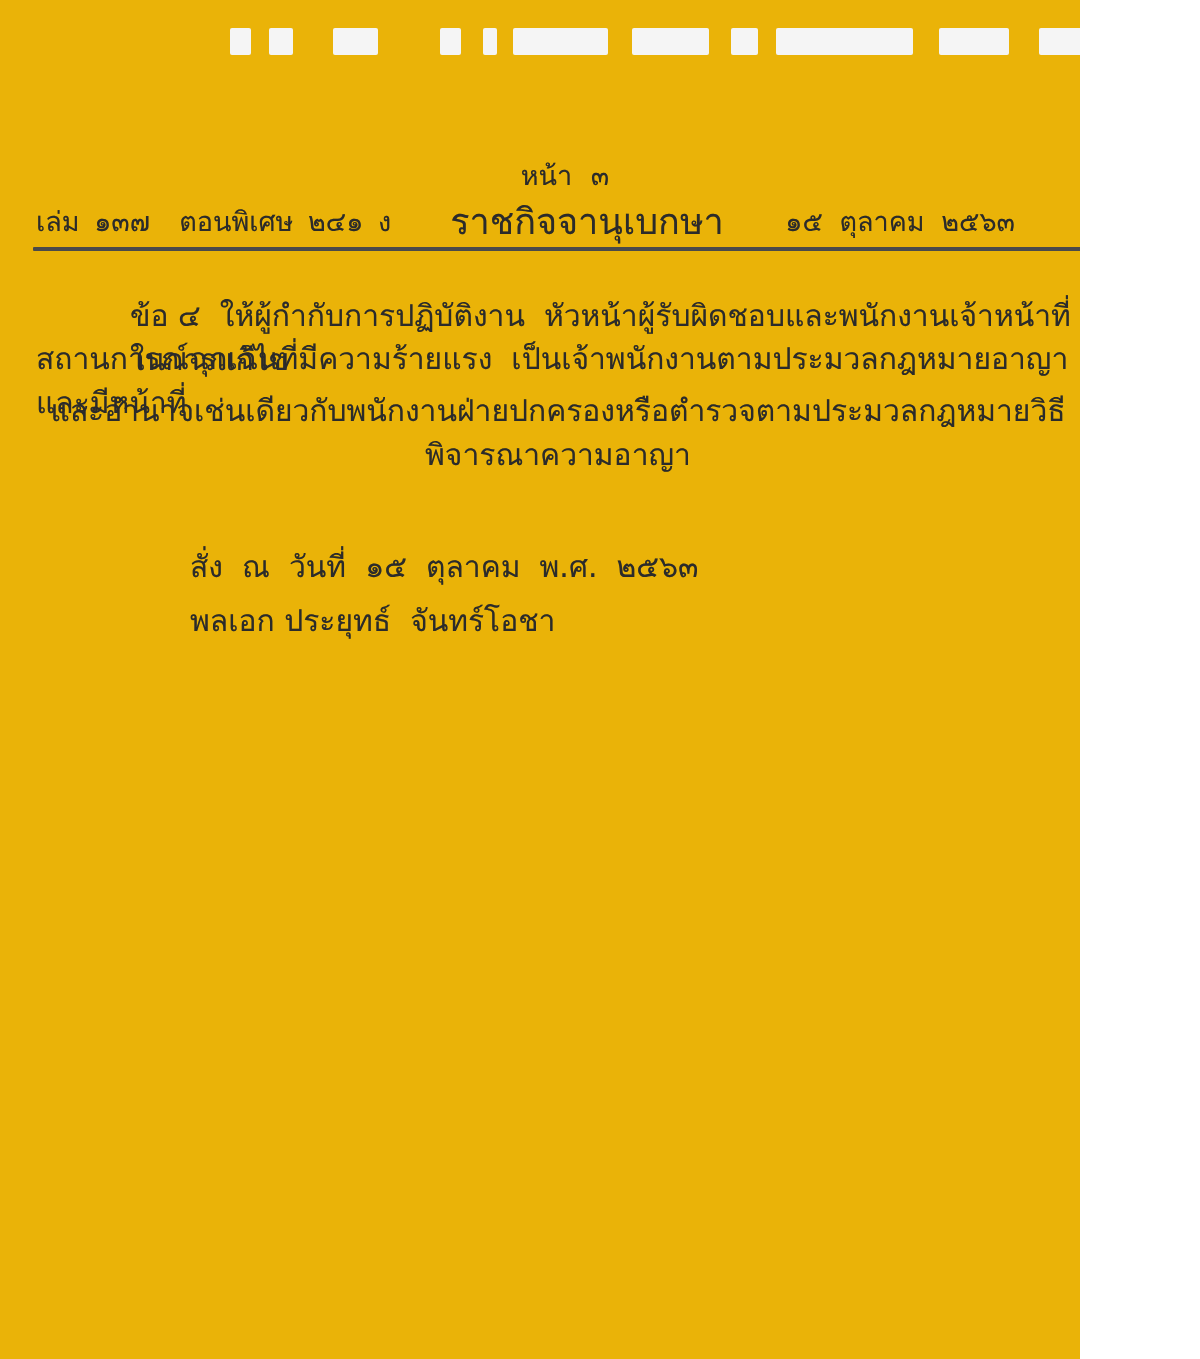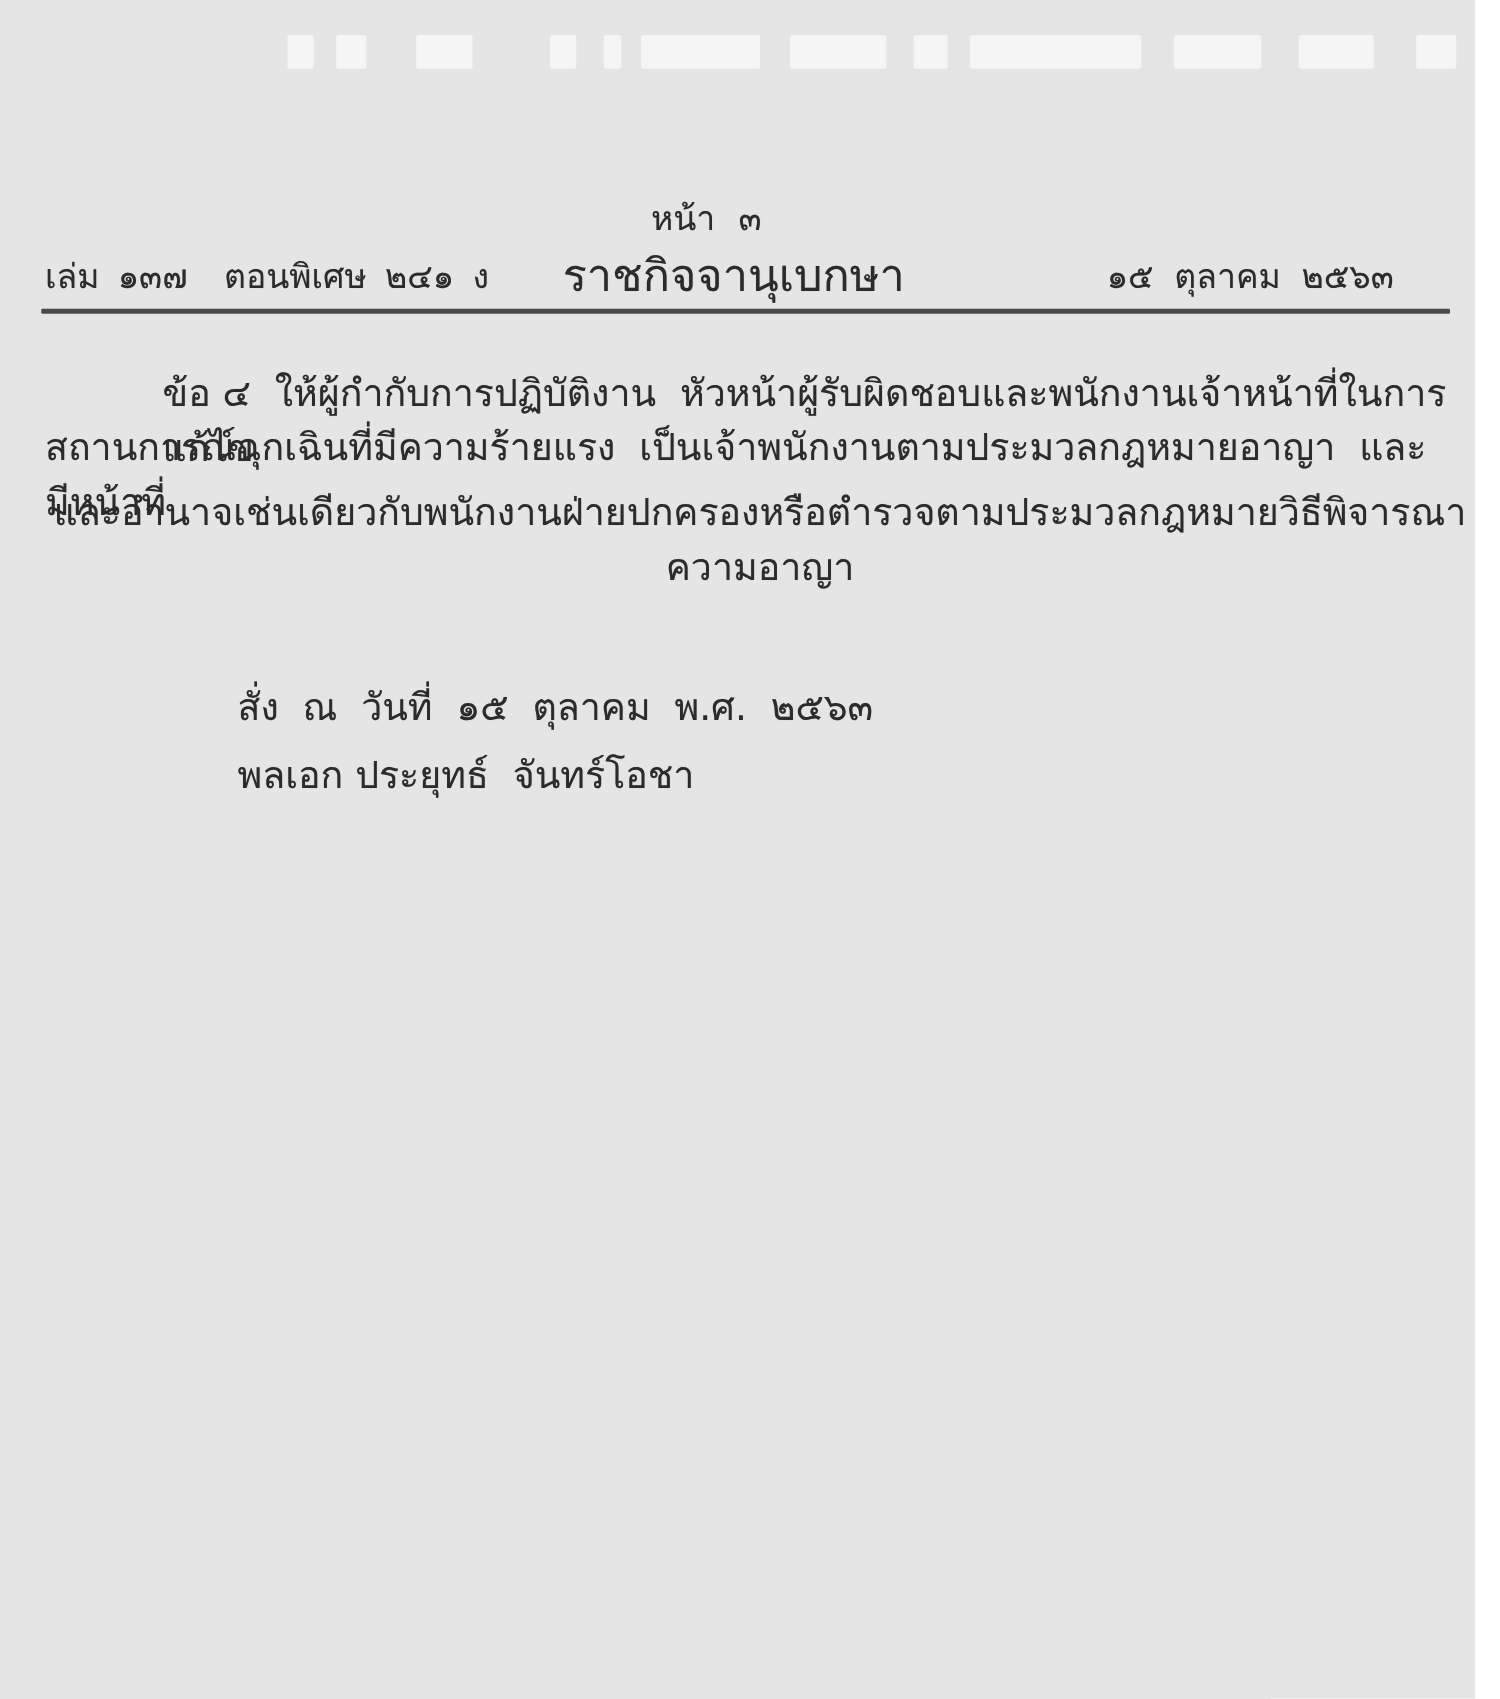--- a/index.html
+++ b/index.html
@@ -2,23 +2,23 @@
 <html><head>
 <meta charset="utf-8">
 <style>
   html, body {
     margin: 0;
     padding: 0;
     background: #ffffff;
   }
   .page {
     position: relative;
-    width: 1180px;
+    width: 1080px;
     height: 1359px;
-    background: #e5e5e5;
+    background: #eab308;
     overflow: hidden;
     font-family: "DejaVu Sans", "Liberation Sans", sans-serif;
     color: #2b2b2b;
   }
   .txt {
     position: absolute;
     white-space: pre-wrap;
     text-shadow: 0 0 0.6px rgba(40,40,40,0.35);
   }
   

